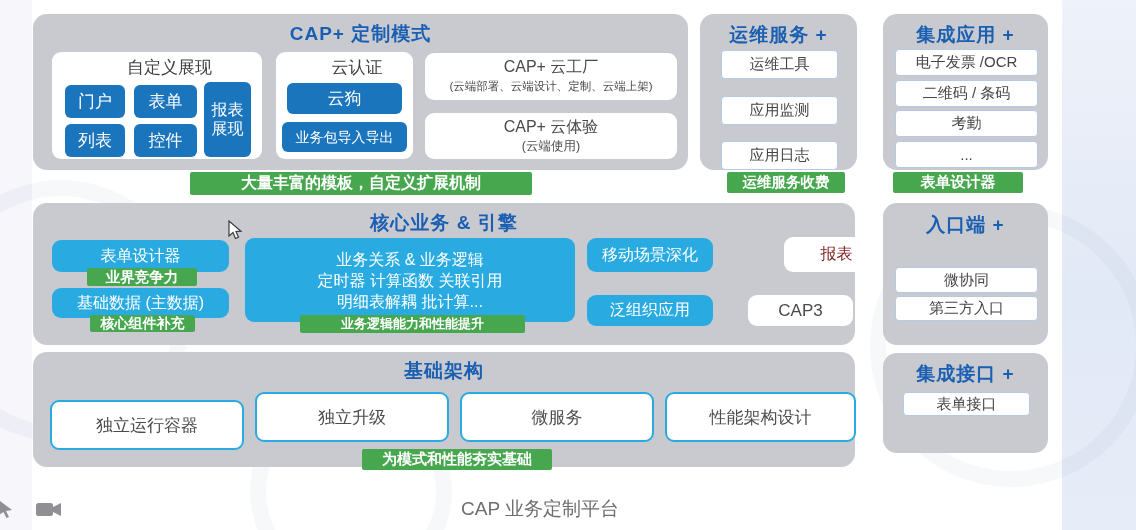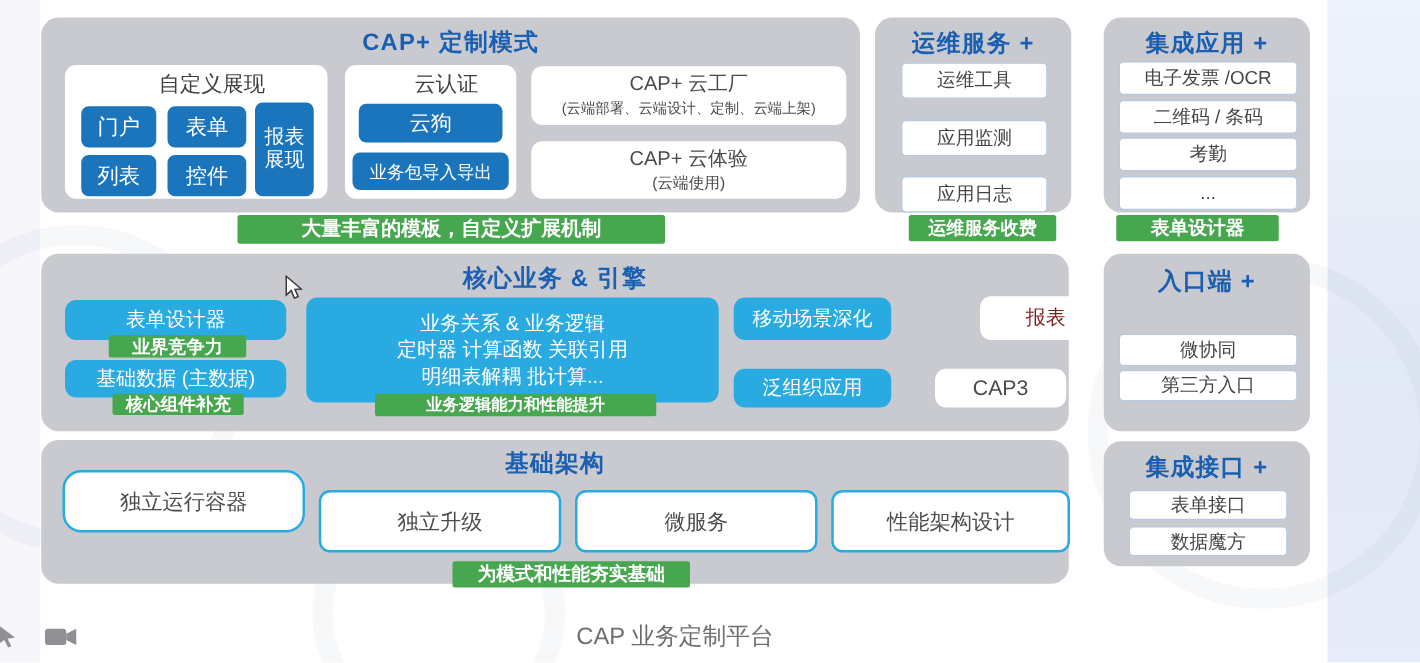--- a/index.html
+++ b/index.html
@@ -114,31 +114,30 @@
 </div>
 
 <div class="panel" style="left:883px;top:203px;width:165px;height:142px;">
   <div class="panel-title" style="top:9px;">入口端 +</div>
   <div class="btn-outline" style="left:12px;top:64px;width:141px;height:24px;">微协同</div>
   <div class="btn-outline" style="left:12px;top:93px;width:141px;height:23px;">第三方入口</div>
 </div>
 
 <div class="panel" style="left:33px;top:352px;width:822px;height:115px;">
   <div class="panel-title" style="top:6px;">基础架构</div>
-  <div class="btn-cyanborder" style="left:17px;top:24px;width:190px;height:46px;border-radius:15px;">独立运行容器</div>
+  <div class="btn-cyanborder" style="left:17px;top:48px;width:190px;height:46px;">独立运行容器</div>
   <div class="btn-cyanborder" style="left:222px;top:40px;width:190px;height:46px;">独立升级</div>
   <div class="btn-cyanborder" style="left:427px;top:40px;width:190px;height:46px;">微服务</div>
   <div class="btn-cyanborder" style="left:632px;top:40px;width:187px;height:46px;">性能架构设计</div>
 </div>
 <div class="tag" style="left:362px;top:449px;width:190px;height:21px;font-size:15px;">为模式和性能夯实基础</div>
 
 <div class="panel" style="left:883px;top:353px;width:165px;height:100px;">
   <div class="panel-title" style="top:8px;">集成接口 +</div>
   <div class="btn-outline" style="left:20px;top:39px;width:125px;height:22px;">表单接口</div>
-  <div class="btn-outline" style="left:20px;top:68px;width:125px;height:22px;">数据魔方</div>
 </div>
 
 <div class="footer-title">CAP 业务定制平台</div>
 
 <svg class="abs" style="left:-6px;top:499px;" width="22" height="20" viewBox="0 0 22 20">
   <path d="M6 2 L18 11 L12 12 L15 18 L12.5 19 L9.5 13 L5 16 Z" fill="#8f8f94"></path>
 </svg>
 <svg class="abs" style="left:36px;top:501px;" width="26" height="17" viewBox="0 0 26 17">
   <rect x="0" y="2" width="17" height="13" rx="2.5" fill="#8f8f94"></rect>
   <path d="M17 6 L25 2 L25 15 L17 11 Z" fill="#8f8f94"></path>

